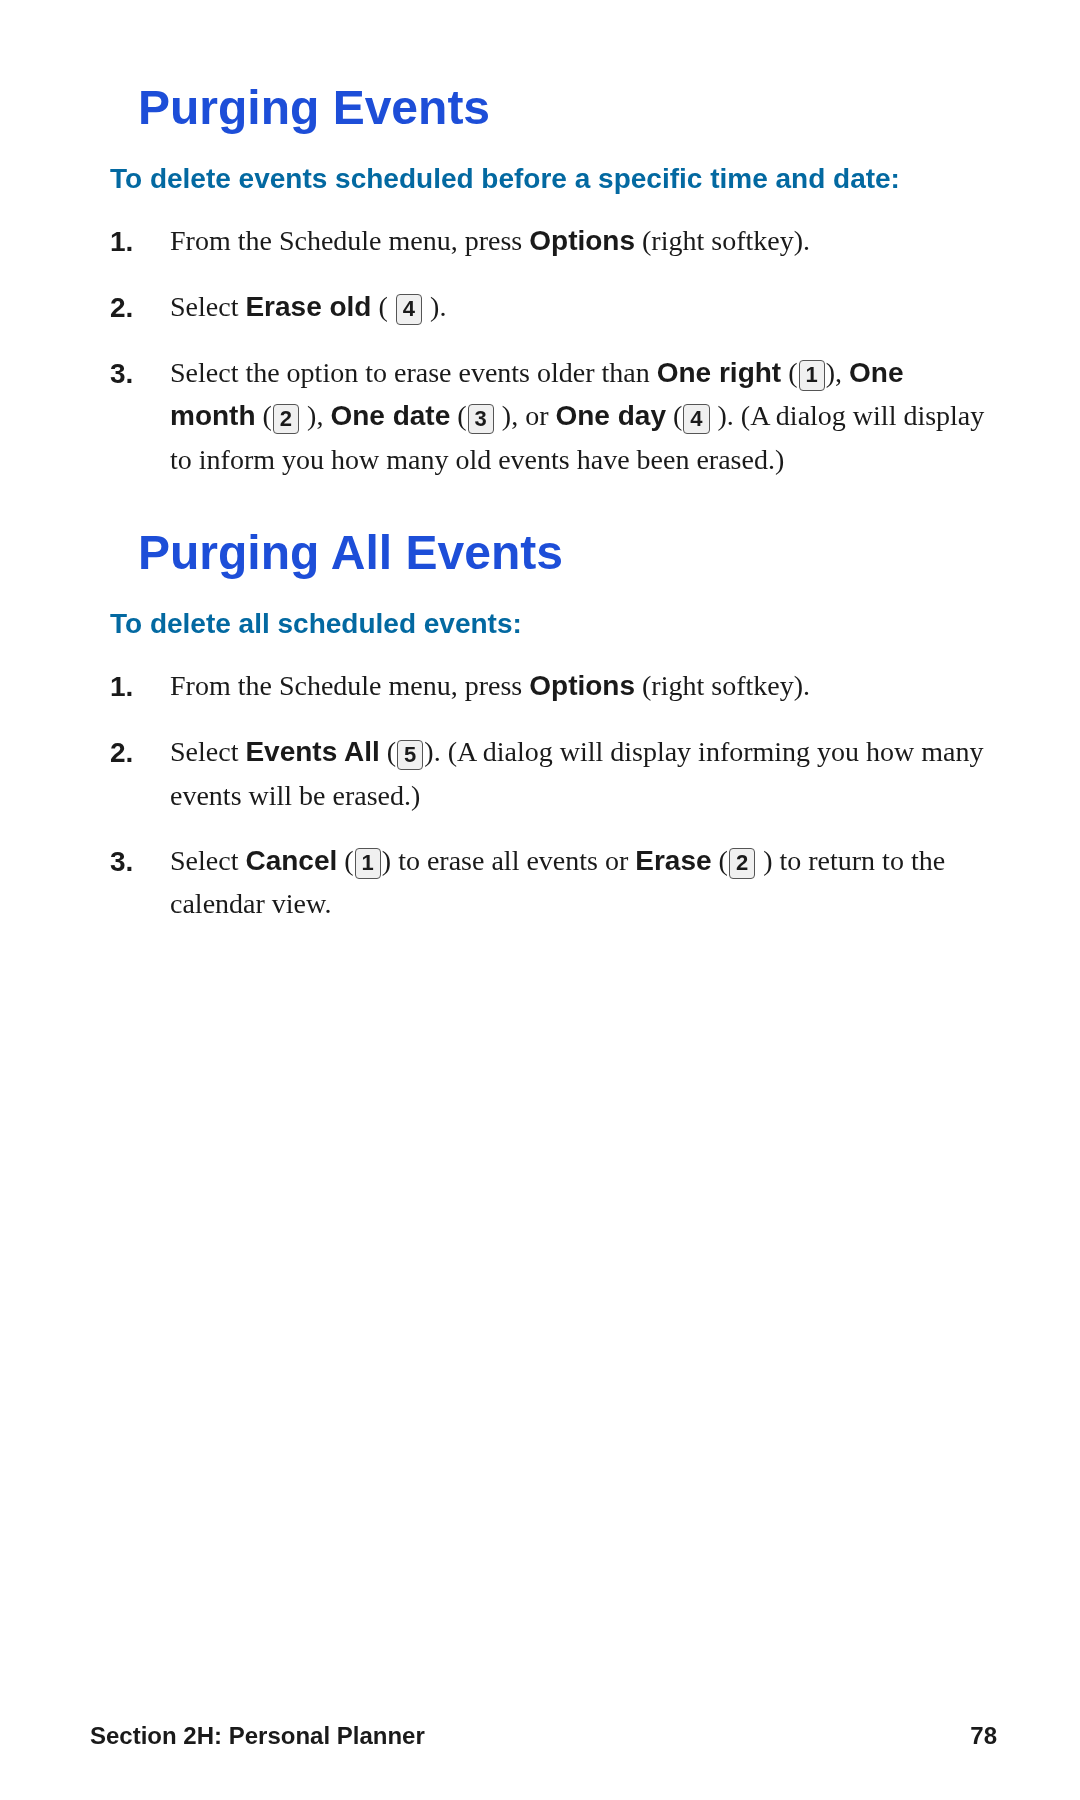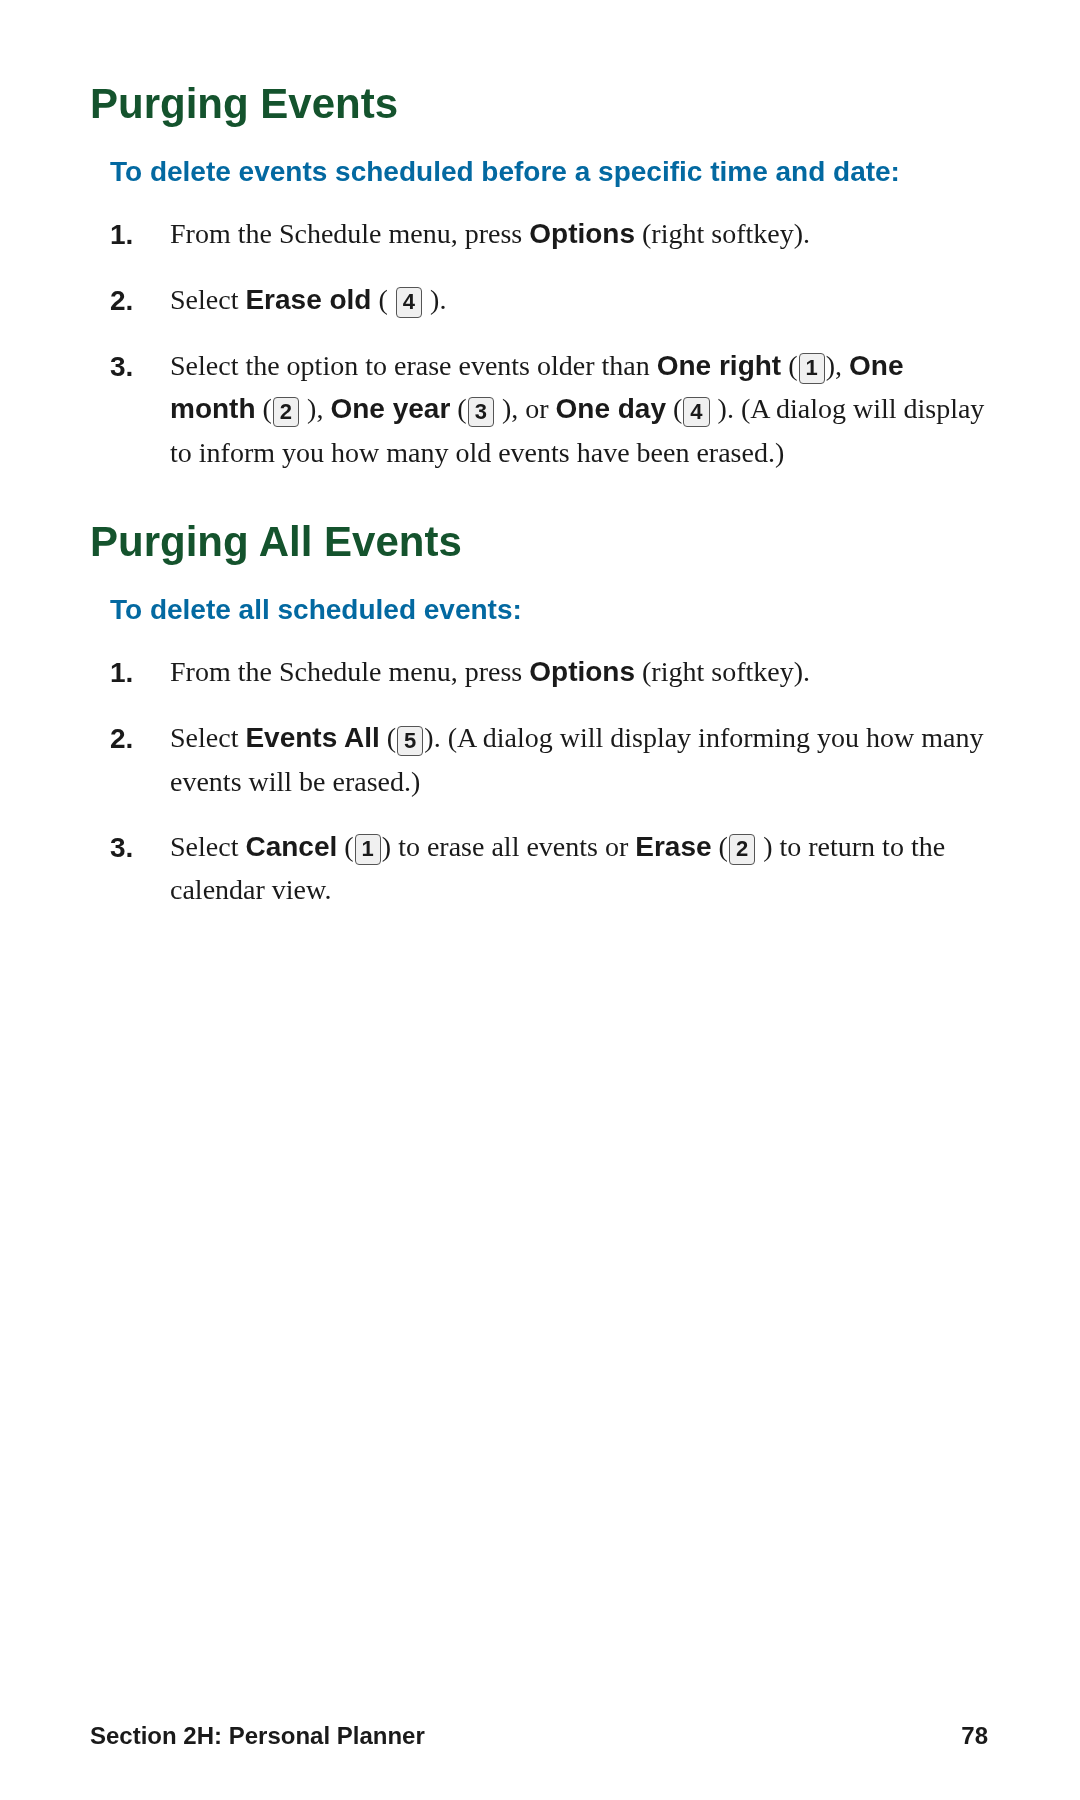--- a/index.html
+++ b/index.html
@@ -17,24 +17,25 @@
       color: #1a1a1a;
       position: relative;
     }
 
     .page-content {
       padding: 80px 90px 80px 90px;
     }
 
     .section-title {
       font-family: Arial, Helvetica, sans-serif;
-      font-size: 42px;
+      font-size: 48px;
       font-weight: bold;
-      color: #14532d;
+      color: #1d4ed8;
       margin-bottom: 28px;
+      margin-left: 48px;
     }
 
     .section-subtitle {
       font-family: Arial, Helvetica, sans-serif;
       font-size: 28px;
       font-weight: bold;
       color: #0369a1;
       margin-bottom: 24px;
       margin-left: 20px;
     }
@@ -93,21 +94,21 @@
     }
 
     .section-purging-all {
       margin-bottom: 44px;
     }
 
     .page-footer {
       position: absolute;
       bottom: 50px;
       left: 90px;
-      right: 92px;
+      right: 83px;
       display: flex;
       justify-content: space-between;
       align-items: center;
       font-family: Arial, Helvetica, sans-serif;
       font-size: 24px;
       font-weight: bold;
       color: #1a1a1a;
     }
   </style>
 </head>
@@ -132,21 +133,21 @@
         <span class="step-number">2.</span>
         <span class="step-text">
           Select <b>Erase old</b> ( <span class="kbd-badge">4</span> ).
         </span>
       </li>
 
       <li>
         <span class="step-number">3.</span>
         <span class="step-text">
           Select the option to erase events older than <b>One right</b> (<span class="kbd-badge">1</span>), <b>One
-          month</b> (<span class="kbd-badge">2</span> ), <b>One year</b> (<span class="kbd-badge">3</span> ), or <b>One day</b> (<span class="kbd-badge">4</span> ). (A dialog will
+          month</b> (<span class="kbd-badge">2</span> ), <b>One date</b> (<span class="kbd-badge">3</span> ), or <b>One day</b> (<span class="kbd-badge">4</span> ). (A dialog will
           display to inform you how many old events have been erased.)
         </span>
       </li>
     </ol>
   </div>
 
   <div class="section-purging-all">
     <h2 class="section-title">Purging All Events</h2>
     <p class="section-subtitle">To delete all scheduled events:</p>
 

